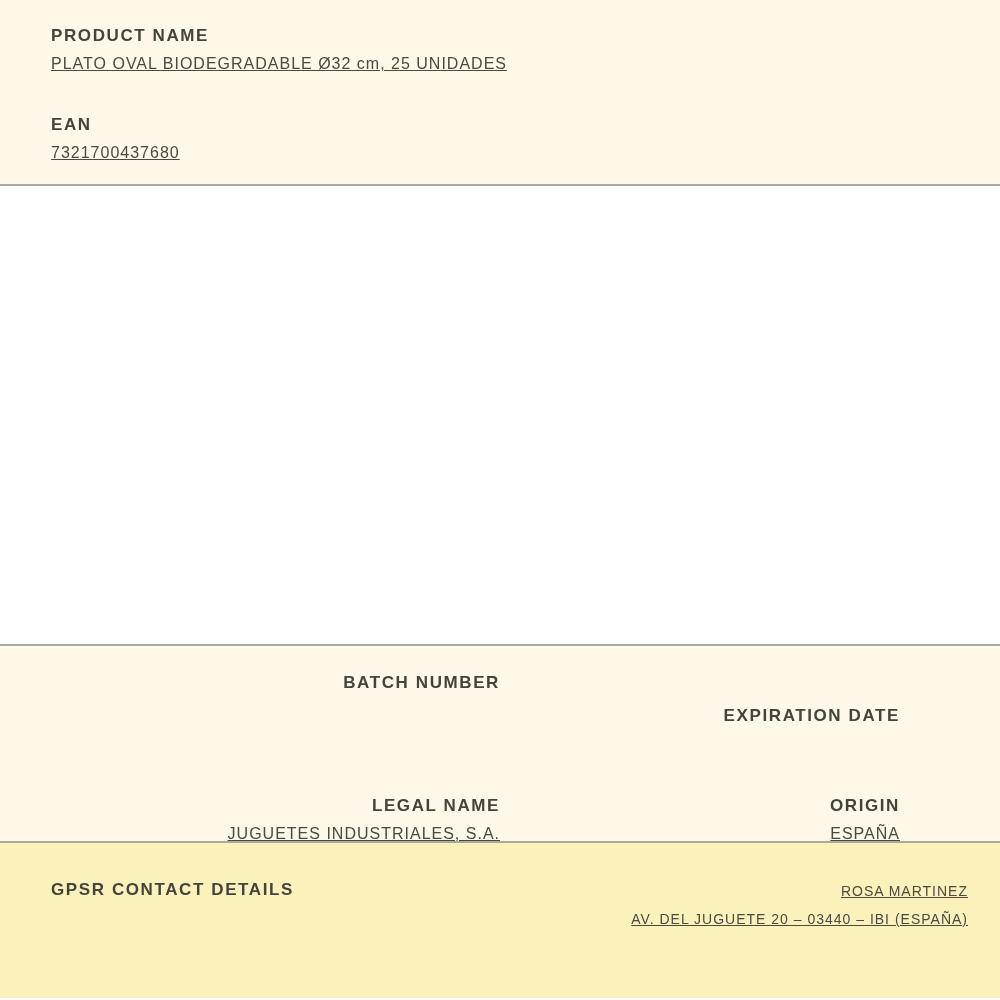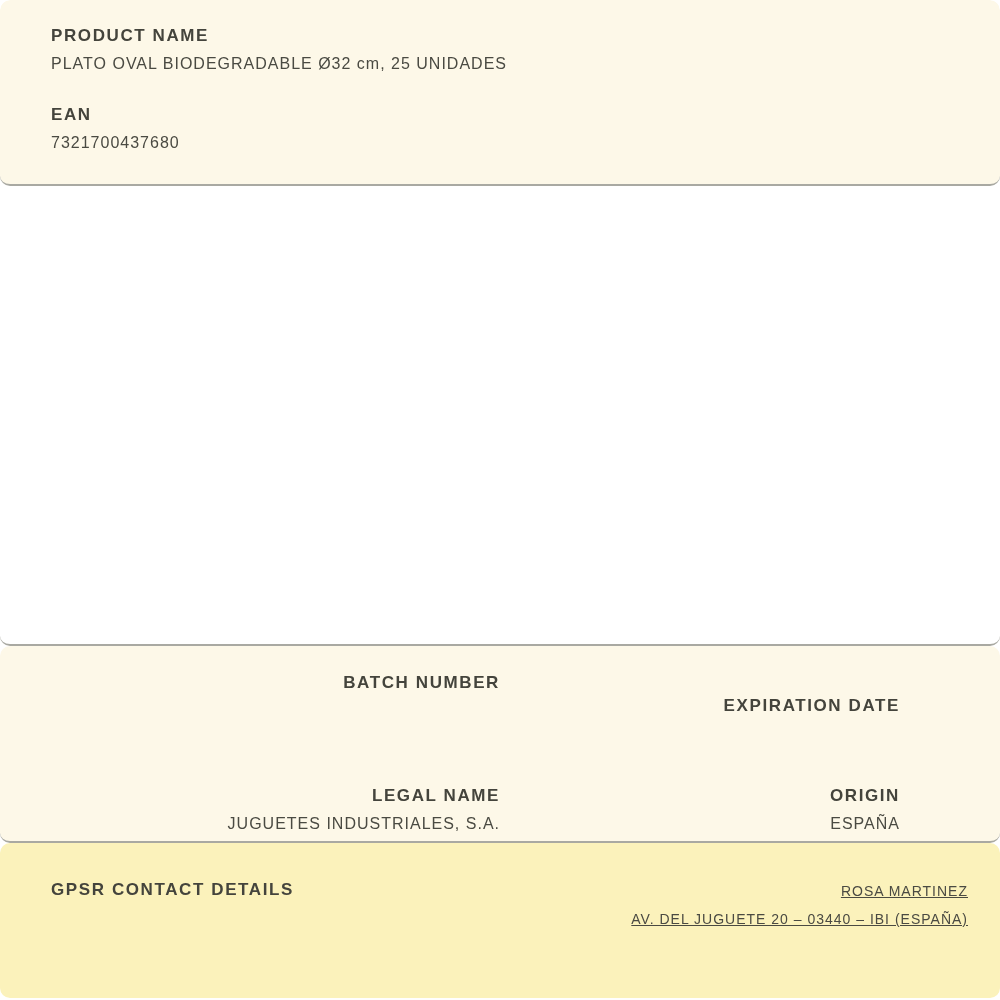--- a/index.html
+++ b/index.html
@@ -2,21 +2,21 @@
 <html style="--cream: #FDF8E8; --yellow: #FBF2BB; --divider: #A9A9A2; --text: #4A4A42;"><head>
 <meta charset="utf-8">
 <style>
   :root{
     --cream:#FDF8E8;
     --yellow:#FBF2BB;
     --divider:#A9A9A2;
     --text:#4A4A42;
     --text-strong:#44443C;
   }
-  *{margin:0;padding:0;box-sizing:border-box;border-radius:10px;}
+  *{margin:0;padding:0;box-sizing:border-box;}
   html,body{width:1000px;height:1000px;}
   body{
     font-family:"Liberation Sans", sans-serif;
     color:var(--text);
     background:#fff;
     overflow:hidden;
   }
   .label{width:1000px;height:1000px;display:flex;flex-direction:column;}
 
   
@@ -30,22 +30,23 @@
     font-size:17px;
     font-weight:bold;
     letter-spacing:1.6px;
     color:var(--text-strong);
     line-height:27px;
   }
   .field-value{
     font-size:16px;
     letter-spacing:1px;
     line-height:29px;
+    text-decoration:underline;
   }
-  .field + .field{margin-top:23px;}
+  .field + .field{margin-top:33px;}
 
   
   .sec-middle{
     height:460px;
     background:#ffffff;
     border-bottom:2px solid var(--divider);
   }
 
   
   .sec-details{

